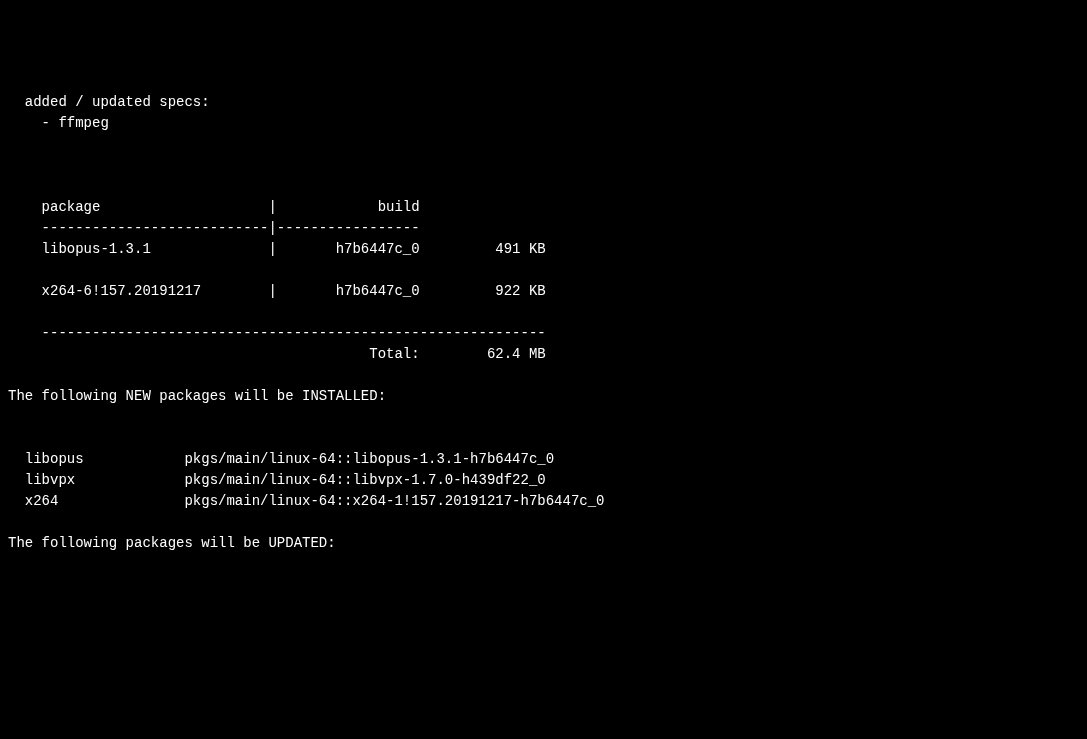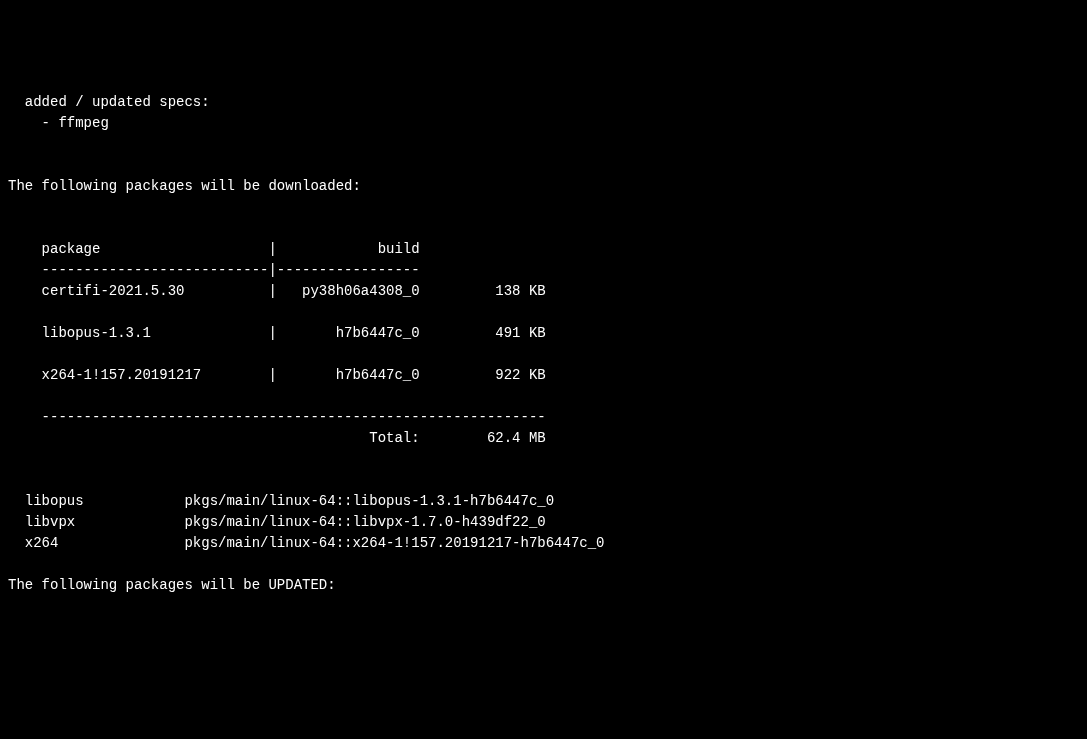--- a/index.html
+++ b/index.html
@@ -27,30 +27,29 @@
   </style>
 </head>
 <body>
 
 
 
 <div class="terminal"><span>  added / updated specs:</span>
 <span class="spec-item">- ffmpeg</span>
 
 
-<span class="section-header">The following packages will be downloaded:</span>
 
 <span>    package                    |            build</span>
 <span>    ---------------------------|-----------------</span>
-<span class="table-row">    certifi-2021.5.30          |   py38h06a4308_0         138 KB</span>
 <span class="table-row">    libopus-1.3.1              |       h7b6447c_0         491 KB</span>
-<span class="table-row">    x264-1!157.20191217        |       h7b6447c_0         922 KB</span>
+<span class="table-row">    x264-6!157.20191217        |       h7b6447c_0         922 KB</span>
 <span>    ------------------------------------------------------------</span>
 <span>                                           Total:        62.4 MB</span>
 
+<span class="section-header">The following NEW packages will be INSTALLED:</span>
 
 <span>  libopus            pkgs/main/linux-64::libopus-1.3.1-h7b6447c_0</span>
 <span>  libvpx             pkgs/main/linux-64::libvpx-1.7.0-h439df22_0</span>
 <span>  x264               pkgs/main/linux-64::x264-1!157.20191217-h7b6447c_0</span>
 
 <span class="section-header">The following packages will be UPDATED:</span>
 
 
 
 

